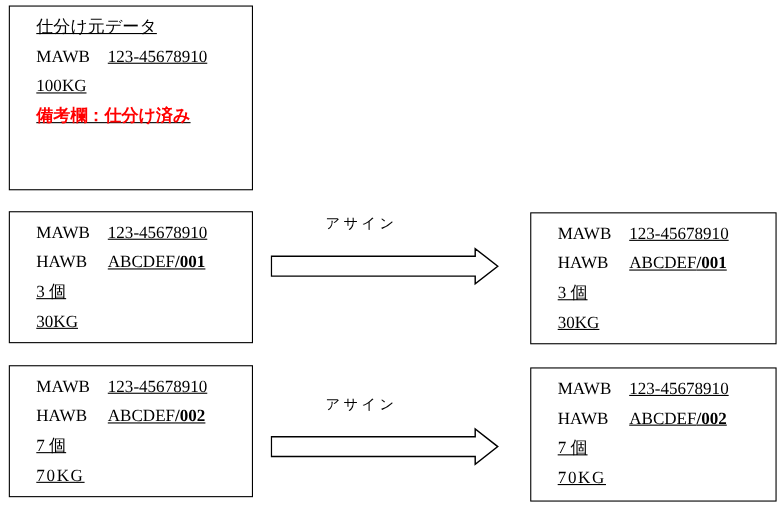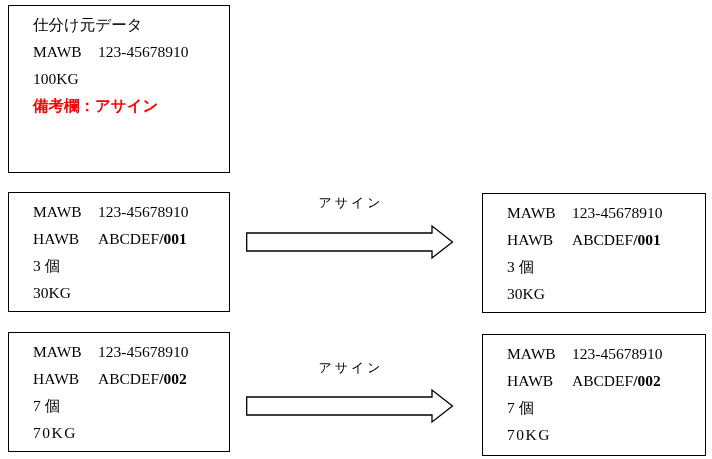--- a/index.html
+++ b/index.html
@@ -14,47 +14,47 @@
     overflow: hidden;
   }
   .box {
     position: absolute;
     border: 1.5px solid var(--color-border, #000000);
     box-sizing: border-box;
     padding: 5px 6px 0 24px;
     font-size: 15.5px;
     line-height: 27px;
     background: #ffffff;
+    text-decoration: underline;
   }
   .line { white-space: pre; }
   .awb-label { display: inline-block; width: 65px; }
   .awb-suffix { font-weight: bold; }
   .remark { color: var(--color-remark, #ff0000); font-weight: bold; }
   .spaced { letter-spacing: 1.5px; }
   .arrow-label {
     position: absolute;
     width: 110px;
-    text-align: center;
     font-size: 13px;
     letter-spacing: 3px;
     line-height: 18px;
     color: var(--color-text, #000000);
   }
   .arrow-svg { position: absolute; display: block; }
 </style>
 </head>
 <body>
 
 <div class="canvas">
 
   <div class="box" style="left:8px; top:5px; width:222px; height:168px;">
     <div class="line">仕分け元データ</div>
     <div class="line"><span class="awb-label">MAWB</span><span>123-45678910</span></div>
     <div class="line">100KG</div>
-    <div class="line remark">備考欄：アサイン</div>
+    <div class="line remark">備考欄：仕分け済み</div>
   </div>
 
   <div class="box" style="left:8px; top:192px; width:222px; height:120px;">
     <div class="line"><span class="awb-label">MAWB</span><span>123-45678910</span></div>
     <div class="line"><span class="awb-label">HAWB</span><span>ABCDEF</span><span class="awb-suffix">/001</span></div>
     <div class="line">3 個</div>
     <div class="line">30KG</div>
   </div>
 
   <div class="arrow-label" style="left:296px; top:194px;">アサイン</div>

